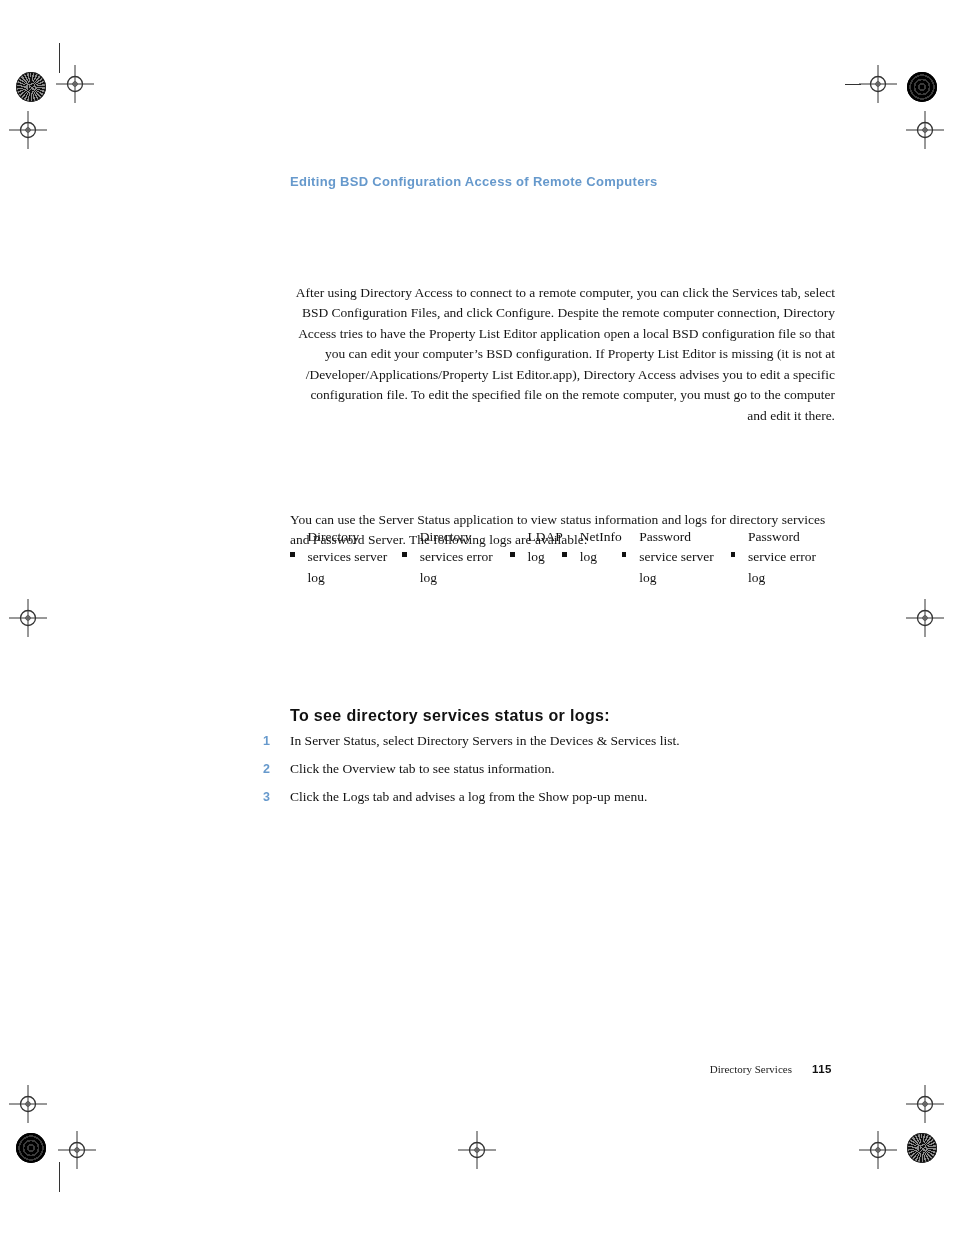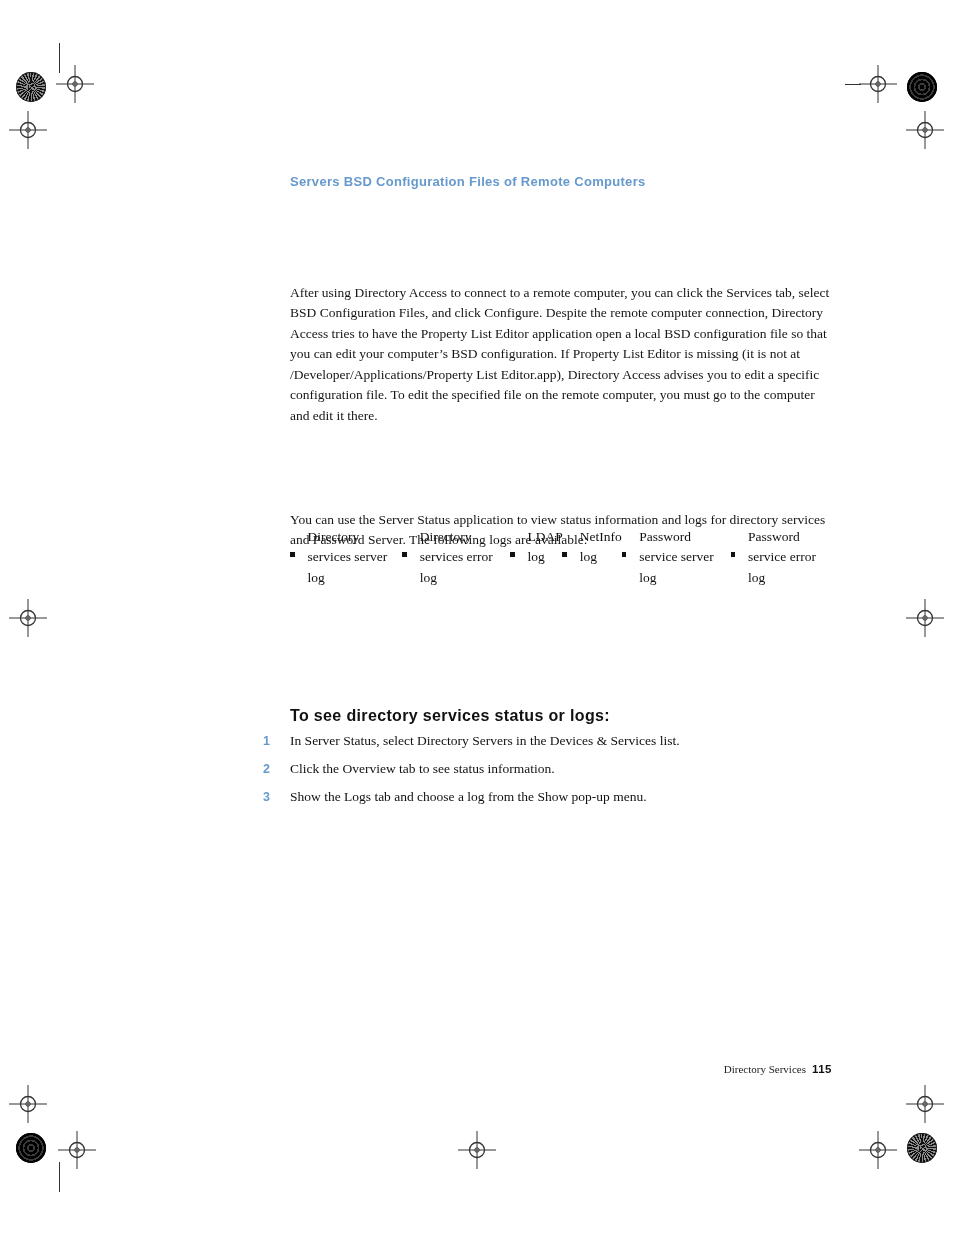--- a/index.html
+++ b/index.html
@@ -31,21 +31,21 @@
     letter-spacing: 0.2px;
     color: var(--heading-blue);
   }
   .body-par {
     width: 545px;
     font-size: 13.5px;
     line-height: 20.5px;
     color: #151515;
   }
   .par1 { left: 290px; top: 200px; }
-  .par2 { left: 290px; top: 269px; }
+  .par2 { left: 290px; top: 269px; text-align: right; }
   .intro { left: 290px; top: 496px; }
 
   .bullet-list {
     left: 290px; top: 527px; width: 545px;
     display: flex; flex-direction: row; row-gap: 4.5px;
   }
   .bullet-row {
     display: flex; align-items: baseline;
     font-size: 13.5px; line-height: 20.4px;
   }
@@ -71,21 +71,21 @@
   .step-row { display: flex; align-items: baseline; font-size: 13.5px; line-height: 20.5px; }
   .step-num {
     flex: 0 0 27px;
     font-family: "Liberation Sans", sans-serif;
     font-size: 12.5px; font-weight: bold;
     color: var(--heading-blue);
   }
 
   .footer {
     position: absolute; right: 122px; top: 1063px;
-    display: flex; align-items: baseline; column-gap: 6px;
+    display: flex; align-items: baseline; column-gap: 20px;
   }
   .footer-section { font-size: 11px; color: #222; }
   .footer-page {
     font-family: "Liberation Sans", sans-serif;
     font-size: 11.5px; font-weight: bold; letter-spacing: 0.5px; color: #111;
   }
 
   
   svg.reg { position: absolute; width: 38px; height: 38px; }
   .disk { position: absolute; width: 30px; height: 30px; border-radius: 50%; }
@@ -151,21 +151,21 @@
       <use href="#reg-cross"></use>
     </svg>
   <svg class="reg" style="left:458px; top:1131px;">
       <use href="#reg-cross"></use>
     </svg>
 
   <div class="crop-line" style="left:59px; top:43px; width:1px; height:30px;"></div>
   <div class="crop-line" style="left:845px; top:84px; width:16px; height:1px;"></div>
   <div class="crop-line" style="left:59px; top:1162px; width:1px; height:30px;"></div>
 
-  <div class="abs h-sub">Servers BSD Configuration Files of Remote Computers</div>
+  <div class="abs h-sub">Editing BSD Configuration Access of Remote Computers</div>
   <p class="abs body-par par2">After using Directory Access to connect to a remote computer, you can click the Services tab, select BSD Configuration Files, and click Configure. Despite the remote computer connection, Directory Access tries to have the Property List Editor application open a local BSD configuration file so that you can edit your computer’s BSD configuration. If Property List Editor is missing (it is not at /Developer/Applications/Property List Editor.app), Directory Access advises you to edit a specific configuration file. To edit the specified file on the remote computer, you must go to the computer and edit it there.</p>
 
   <p class="abs body-par intro">You can use the Server Status application to view status information and logs for directory services and Password Server. The following logs are available:</p>
 
   <div class="abs bullet-list">
     <div class="bullet-row">
       <span class="bullet-sq"></span>
       <span>Directory services server log</span>
     </div>
     <div class="bullet-row">
@@ -196,21 +196,21 @@
     <div class="step-row">
       <span class="step-num">1</span>
       <span class="step-text">In Server Status, select Directory Servers in the Devices &amp; Services list.</span>
     </div>
     <div class="step-row">
       <span class="step-num">2</span>
       <span class="step-text">Click the Overview tab to see status information.</span>
     </div>
     <div class="step-row">
       <span class="step-num">3</span>
-      <span class="step-text">Show the Logs tab and choose a log from the Show pop-up menu.</span>
+      <span class="step-text">Click the Logs tab and advises a log from the Show pop-up menu.</span>
     </div>
   </div>
 
   <div class="footer">
     <span class="footer-section">Directory Services</span>
     <span class="footer-page">115</span>
   </div>
 
 </div>
 

